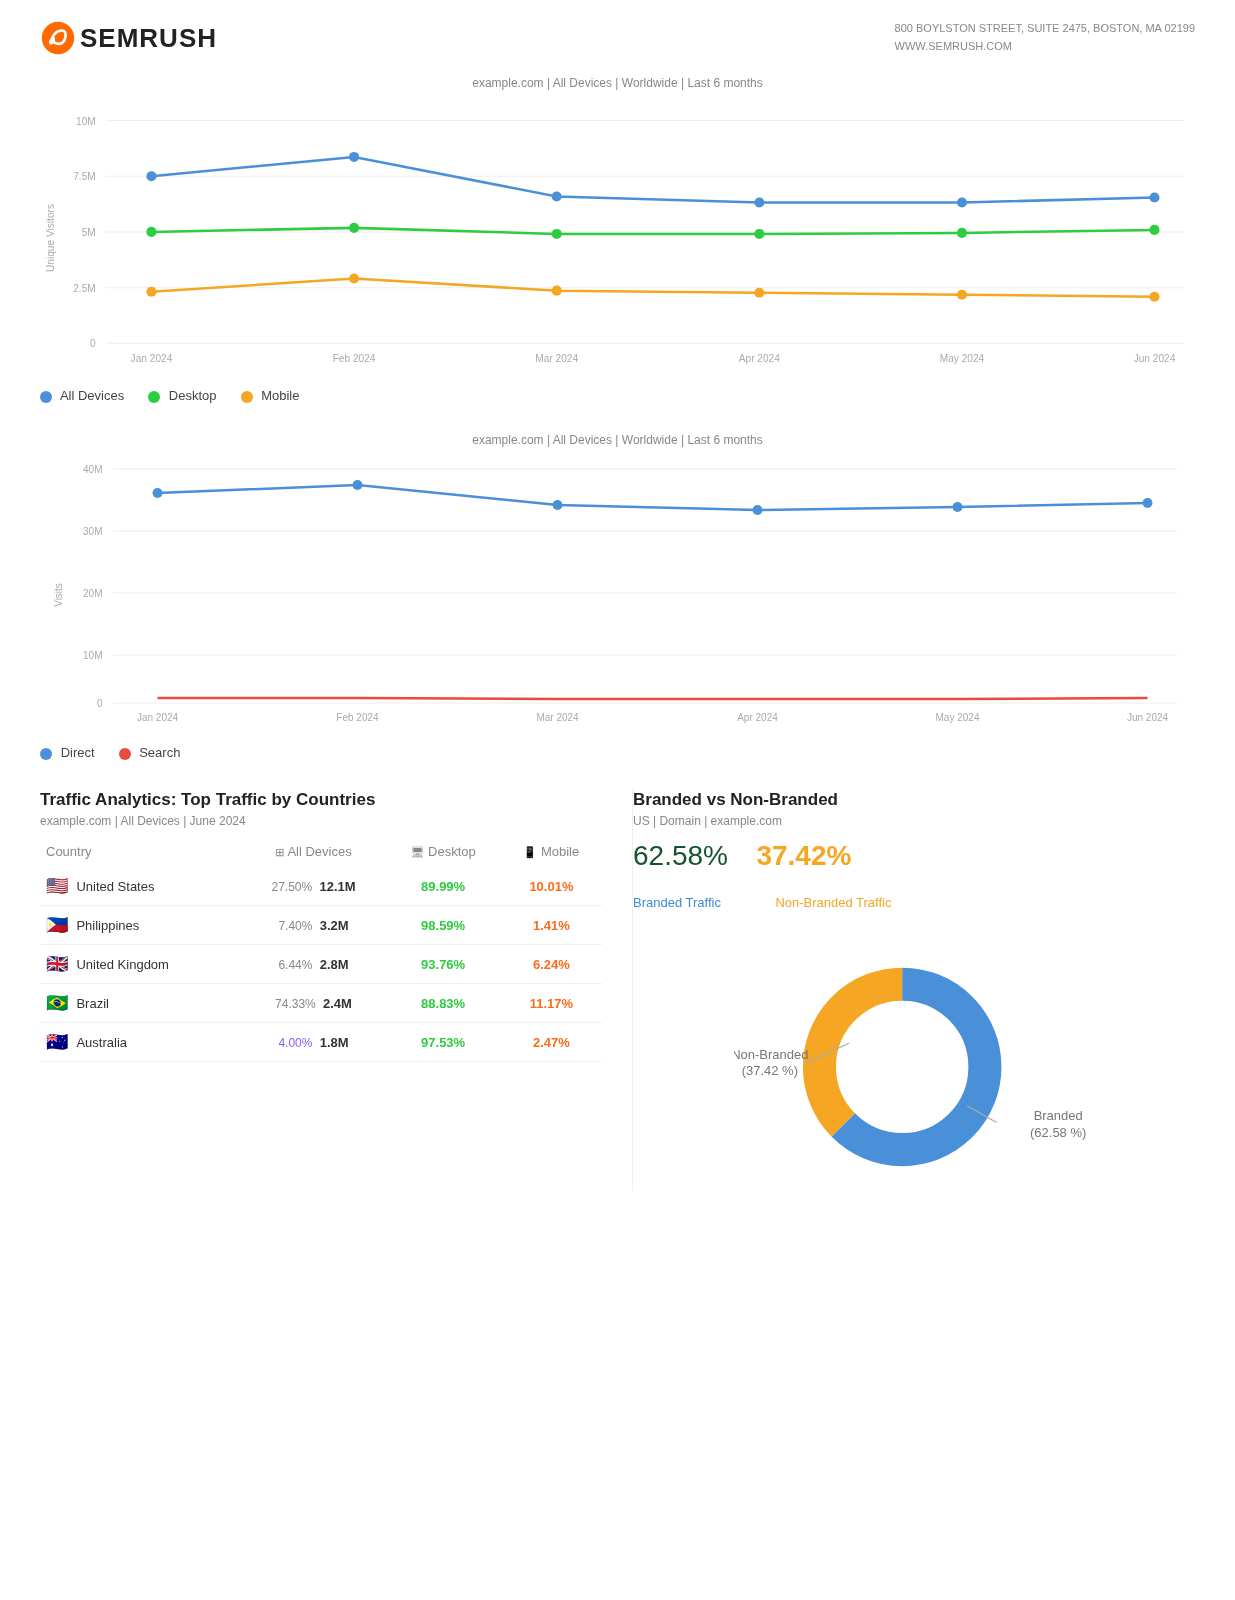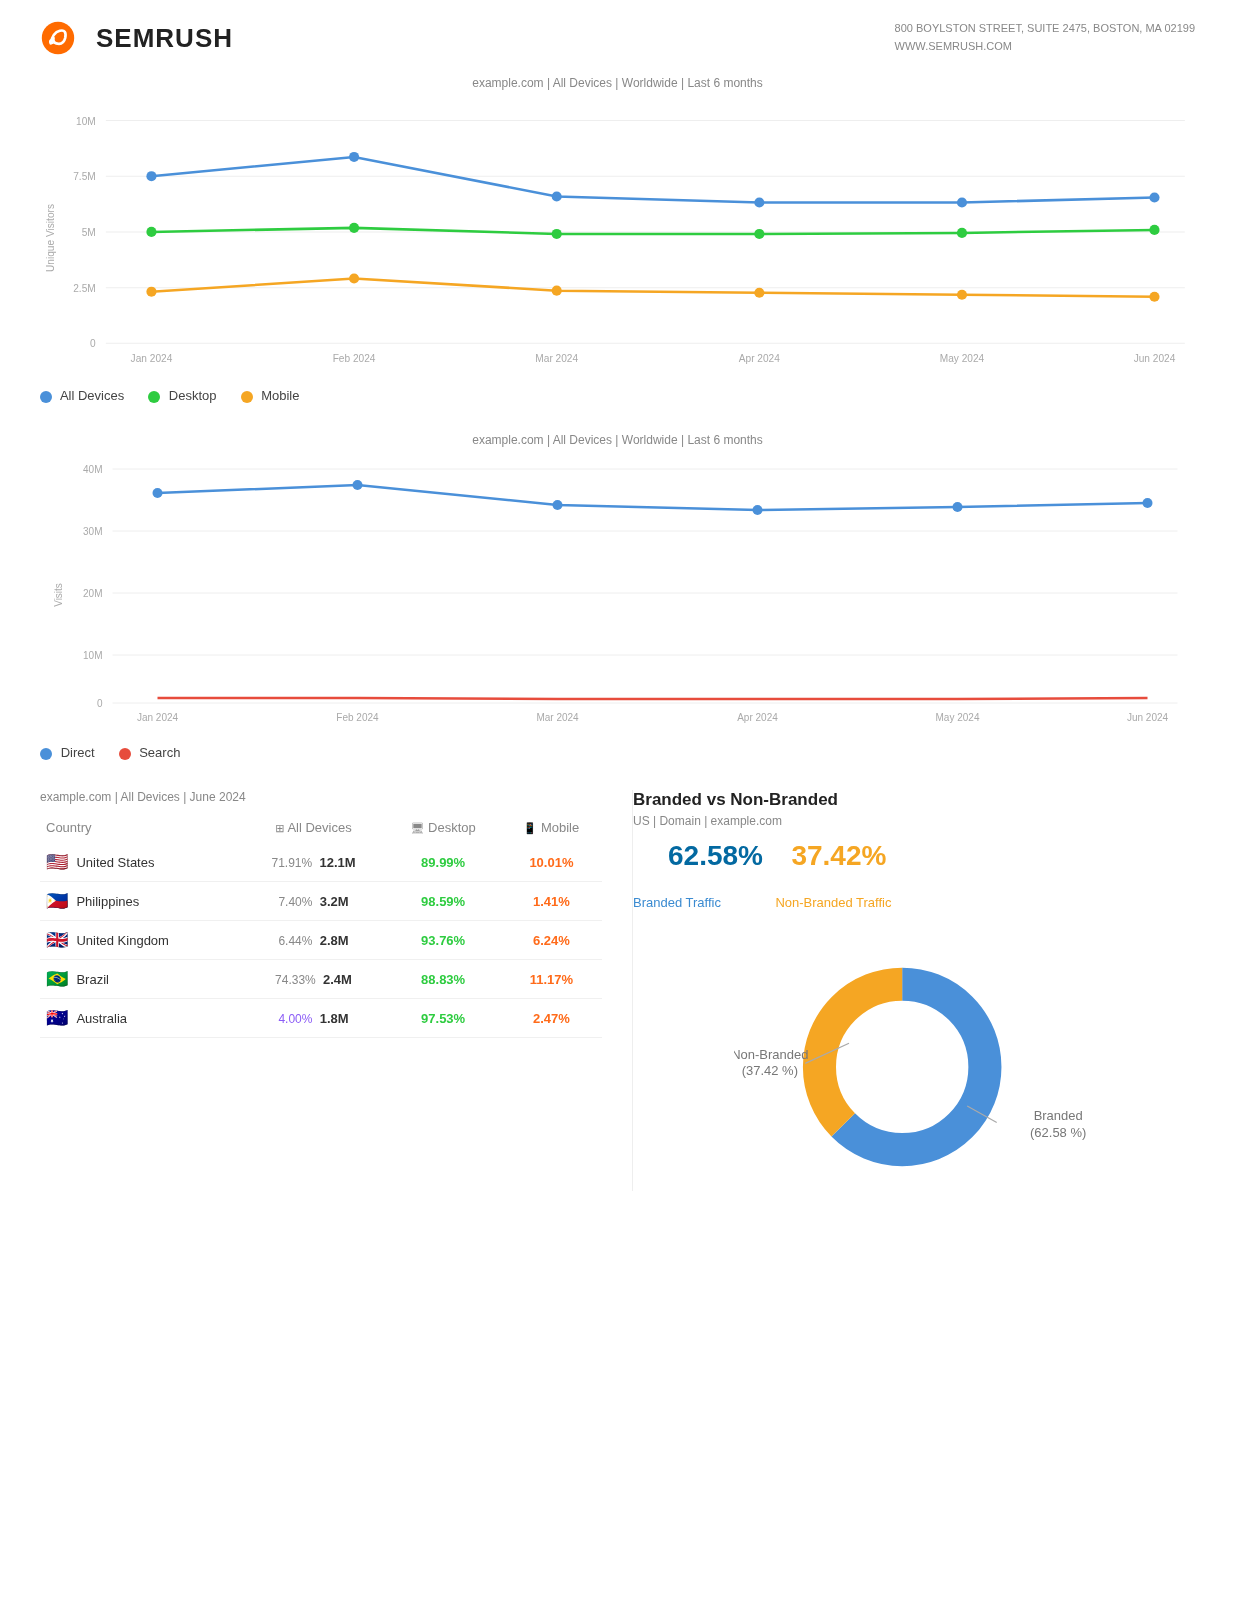--- a/index.html
+++ b/index.html
@@ -1,19 +1,19 @@
 <!DOCTYPE html>
 <html><head>
   <meta charset="utf-8">
   <style>
     * { margin: 0; padding: 0; box-sizing: border-box; }
     body { font-family: Arial, sans-serif; background: #fff; color: #333; width: 1235px; min-height: 1600px; }
 
     .header { display: flex; justify-content: space-between; align-items: flex-start; padding: 20px 40px 10px; }
-    .logo { display: flex; align-items: center; gap: 20px; }
+    .logo { display: flex; align-items: center; gap: 4px; }
     .logo-icon { width: 36px; height: 36px; }
     .logo-text { font-size: 26px; font-weight: 900; letter-spacing: 1px; color: #222; }
     .header-address { text-align: left; font-size: 11px; color: #888; line-height: 1.6; }
 
     .section { padding: 10px 40px 20px; text-align: center; }
     .filter-bar { font-size: 12px; color: #888; margin-bottom: 8px; }
 
     .section-title { font-size: 18px; font-weight: 700; color: #222; margin-bottom: 4px; margin-top: 20px; }
 
     .chart-container { position: relative; width: 100%; height: 280px; margin-bottom: 10px; }
@@ -36,21 +36,21 @@
     .countries-table th:not(:first-child) { text-align: center; }
     .countries-table td:not(:first-child) { text-align: center; }
 
     .country-name { display: flex; align-items: center; gap: 8px; }
     .flag { font-size: 18px; }
 
     .desktop-val { color: #2ecc40; font-weight: 700; }
     .mobile-val { color: #ff6b1a; font-weight: 700; }
 
     .branded-header { margin-bottom: 12px; }
-    .branded-pct { font-size: 28px; font-weight: 700; color: #0369a1; margin-left: 35px; }
+    .branded-pct { font-size: 28px; font-weight: 400; color: #14532d; }
     .nonbranded-pct { font-size: 28px; font-weight: 700; color: #f5a623; margin-left: 24px; }
     .branded-label { font-size: 13px; color: #3b8bd1; display: block; margin-top: 23px; }
     .nonbranded-label { font-size: 13px; color: #f5a623; display: block; }
 
     .donut-wrapper { position: relative; display: flex; justify-content: center; align-items: center; margin-top: 20px; }
 
     .axis-label-y { font-size: 10px; fill: #aaa; }
     .axis-label-x { font-size: 10px; fill: #aaa; }
     .grid-line { stroke: #eee; stroke-width: 1; }
     .chart-line { fill: none; stroke-width: 2.5; }
@@ -185,20 +185,21 @@
     <span>
       <span class="legend-dot" style="background:#e74c3c;"></span>
       <span>Search</span>
     </span>
   </div>
 </div>
 
 <div class="bottom-panels">
 
   <div class="panel-left">
+    <div class="panel-title">Traffic Analytics: Top Traffic by Countries</div>
     <div class="panel-filter">example.com | All Devices | June 2024</div>
     <table class="countries-table">
       <thead>
         <tr>
           <th>Country</th>
           <th>
             <span style="font-size:11px;">⊞</span> All Devices
           </th>
           <th>
             <span style="font-size:11px;">🖥</span> Desktop
@@ -210,21 +211,21 @@
       </thead>
       <tbody id="countries-tbody">
       <tr>
       <td>
         <div class="country-name">
           <span class="flag">🇺🇸</span>
           <span>United States</span>
         </div>
       </td>
       <td>
-        <span style="color:#888;font-size:12px;">71.91%</span>&nbsp;
+        <span style="color:#888;font-size:12px;">27.50%</span>&nbsp;
         <span style="font-weight:600;">12.1M</span>
       </td>
       <td>
         <span class="desktop-val">89.99%</span>
       </td>
       <td>
         <span class="mobile-val">10.01%</span>
       </td>
     </tr>
           <tr>

